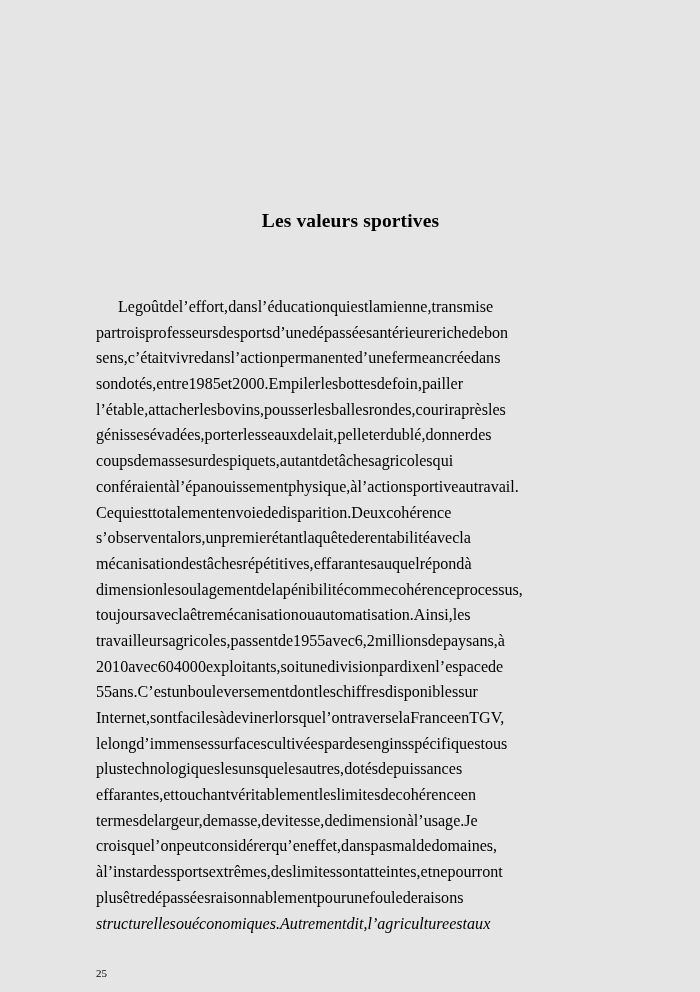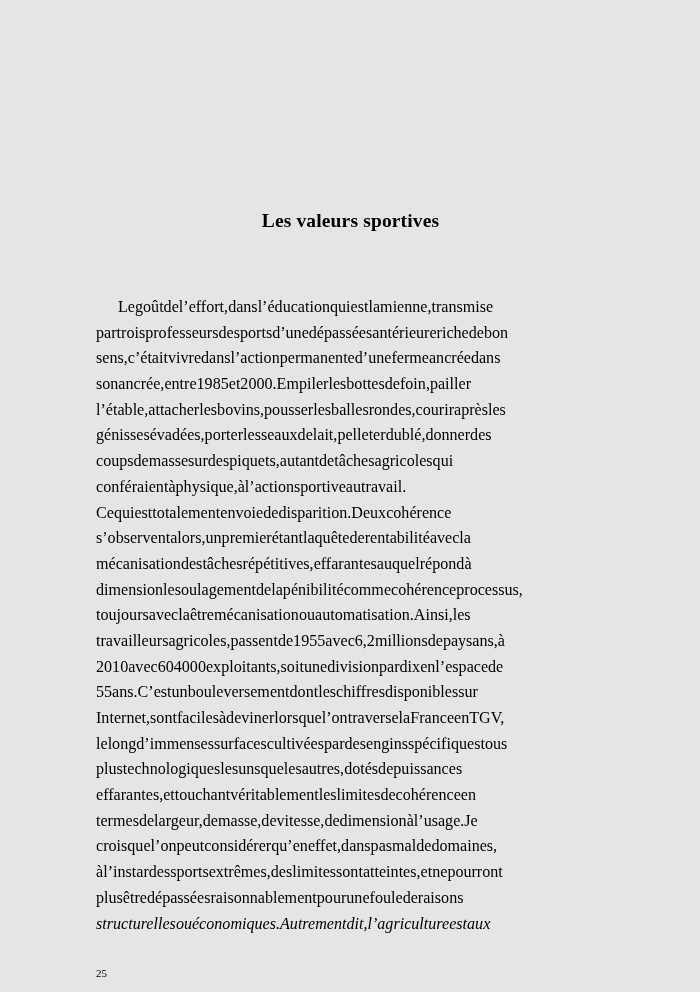--- a/index.html
+++ b/index.html
@@ -104,25 +104,25 @@
 <div class="page">
 
   <div class="content-column">
 
     <h1 class="chapter-title">Les valeurs sportives</h1>
 
     <div class="body-text" id="body-text">
         <div class="line indent justified"><span class="w">Le</span><span class="w">goût</span><span class="w">de</span><span class="w">l’effort,</span><span class="w">dans</span><span class="w">l’éducation</span><span class="w">qui</span><span class="w">est</span><span class="w">la</span><span class="w">mienne,</span><span class="w">transmise</span></div>
         <div class="line justified"><span class="w">par</span><span class="w">trois</span><span class="w">professeurs</span><span class="w">de</span><span class="w">sports</span><span class="w">d’une</span><span class="w">dépassées</span><span class="w">antérieure</span><span class="w">riche</span><span class="w">de</span><span class="w">bon</span></div>
         <div class="line justified"><span class="w">sens,</span><span class="w">c’était</span><span class="w">vivre</span><span class="w">dans</span><span class="w">l’action</span><span class="w">permanente</span><span class="w">d’une</span><span class="w">ferme</span><span class="w">ancrée</span><span class="w">dans</span></div>
-        <div class="line justified"><span class="w">son</span><span class="w">ancrée,</span><span class="w">entre</span><span class="w">1985</span><span class="w">et</span><span class="w">2000.</span><span class="w">Empiler</span><span class="w">les</span><span class="w">bottes</span><span class="w">de</span><span class="w">foin,</span><span class="w">pailler</span></div>
+        <div class="line justified"><span class="w">son</span><span class="w">dotés,</span><span class="w">entre</span><span class="w">1985</span><span class="w">et</span><span class="w">2000.</span><span class="w">Empiler</span><span class="w">les</span><span class="w">bottes</span><span class="w">de</span><span class="w">foin,</span><span class="w">pailler</span></div>
         <div class="line justified"><span class="w">l’étable,</span><span class="w">attacher</span><span class="w">les</span><span class="w">bovins,</span><span class="w">pousser</span><span class="w">les</span><span class="w">balles</span><span class="w">rondes,</span><span class="w">courir</span><span class="w">après</span><span class="w">les</span></div>
         <div class="line justified"><span class="w">génisses</span><span class="w">évadées,</span><span class="w">porter</span><span class="w">les</span><span class="w">seaux</span><span class="w">de</span><span class="w">lait,</span><span class="w">pelleter</span><span class="w">du</span><span class="w">blé,</span><span class="w">donner</span><span class="w">des</span></div>
         <div class="line justified"><span class="w">coups</span><span class="w">de</span><span class="w">masse</span><span class="w">sur</span><span class="w">des</span><span class="w">piquets,</span><span class="w">autant</span><span class="w">de</span><span class="w">tâches</span><span class="w">agricoles</span><span class="w">qui</span></div>
-        <div class="line justified"><span class="w">conféraient</span><span class="w">à</span><span class="w">physique,</span><span class="w">à</span><span class="w">l’action</span><span class="w">sportive</span><span class="w">au</span><span class="w">travail.</span></div>
+        <div class="line justified"><span class="w">conféraient</span><span class="w">à</span><span class="w">l’épanouissement</span><span class="w">physique,</span><span class="w">à</span><span class="w">l’action</span><span class="w">sportive</span><span class="w">au</span><span class="w">travail.</span></div>
         <div class="line justified"><span class="w">Ce</span><span class="w">qui</span><span class="w">est</span><span class="w">totalement</span><span class="w">en</span><span class="w">voie</span><span class="w">de</span><span class="w">disparition.</span><span class="w">Deux</span><span class="w">cohérence</span></div>
         <div class="line justified"><span class="w">s’observent</span><span class="w">alors,</span><span class="w">un</span><span class="w">premier</span><span class="w">étant</span><span class="w">la</span><span class="w">quête</span><span class="w">de</span><span class="w">rentabilité</span><span class="w">avec</span><span class="w">la</span></div>
         <div class="line justified"><span class="w">mécanisation</span><span class="w">des</span><span class="w">tâches</span><span class="w">répétitives,</span><span class="w">effarantes</span><span class="w">auquel</span><span class="w">répond</span><span class="w">à</span></div>
         <div class="line justified"><span class="w">dimension</span><span class="w">le</span><span class="w">soulagement</span><span class="w">de</span><span class="w">la</span><span class="w">pénibilité</span><span class="w">comme</span><span class="w">cohérence</span><span class="w">processus,</span></div>
         <div class="line justified"><span class="w">toujours</span><span class="w">avec</span><span class="w">la</span><span class="w">être</span><span class="w">mécanisation</span><span class="w">ou</span><span class="w">automatisation.</span><span class="w">Ainsi,</span><span class="w">les</span></div>
         <div class="line justified"><span class="w">travailleurs</span><span class="w">agricoles,</span><span class="w">passent</span><span class="w">de</span><span class="w">1955</span><span class="w">avec</span><span class="w">6,2</span><span class="w">millions</span><span class="w">de</span><span class="w">paysans,</span><span class="w">à</span></div>
         <div class="line justified"><span class="w">2010</span><span class="w">avec</span><span class="w">604</span><span class="w">000</span><span class="w">exploitants,</span><span class="w">soit</span><span class="w">une</span><span class="w">division</span><span class="w">par</span><span class="w">dix</span><span class="w">en</span><span class="w">l’espace</span><span class="w">de</span></div>
         <div class="line justified"><span class="w">55</span><span class="w">ans.</span><span class="w">C’est</span><span class="w">un</span><span class="w">bouleversement</span><span class="w">dont</span><span class="w">les</span><span class="w">chiffres</span><span class="w">disponibles</span><span class="w">sur</span></div>
         <div class="line justified"><span class="w">Internet,</span><span class="w">sont</span><span class="w">faciles</span><span class="w">à</span><span class="w">deviner</span><span class="w">lorsque</span><span class="w">l’on</span><span class="w">traverse</span><span class="w">la</span><span class="w">France</span><span class="w">en</span><span class="w">TGV,</span></div>
         <div class="line justified"><span class="w">le</span><span class="w">long</span><span class="w">d’immenses</span><span class="w">surfaces</span><span class="w">cultivées</span><span class="w">par</span><span class="w">des</span><span class="w">engins</span><span class="w">spécifiques</span><span class="w">tous</span></div>

